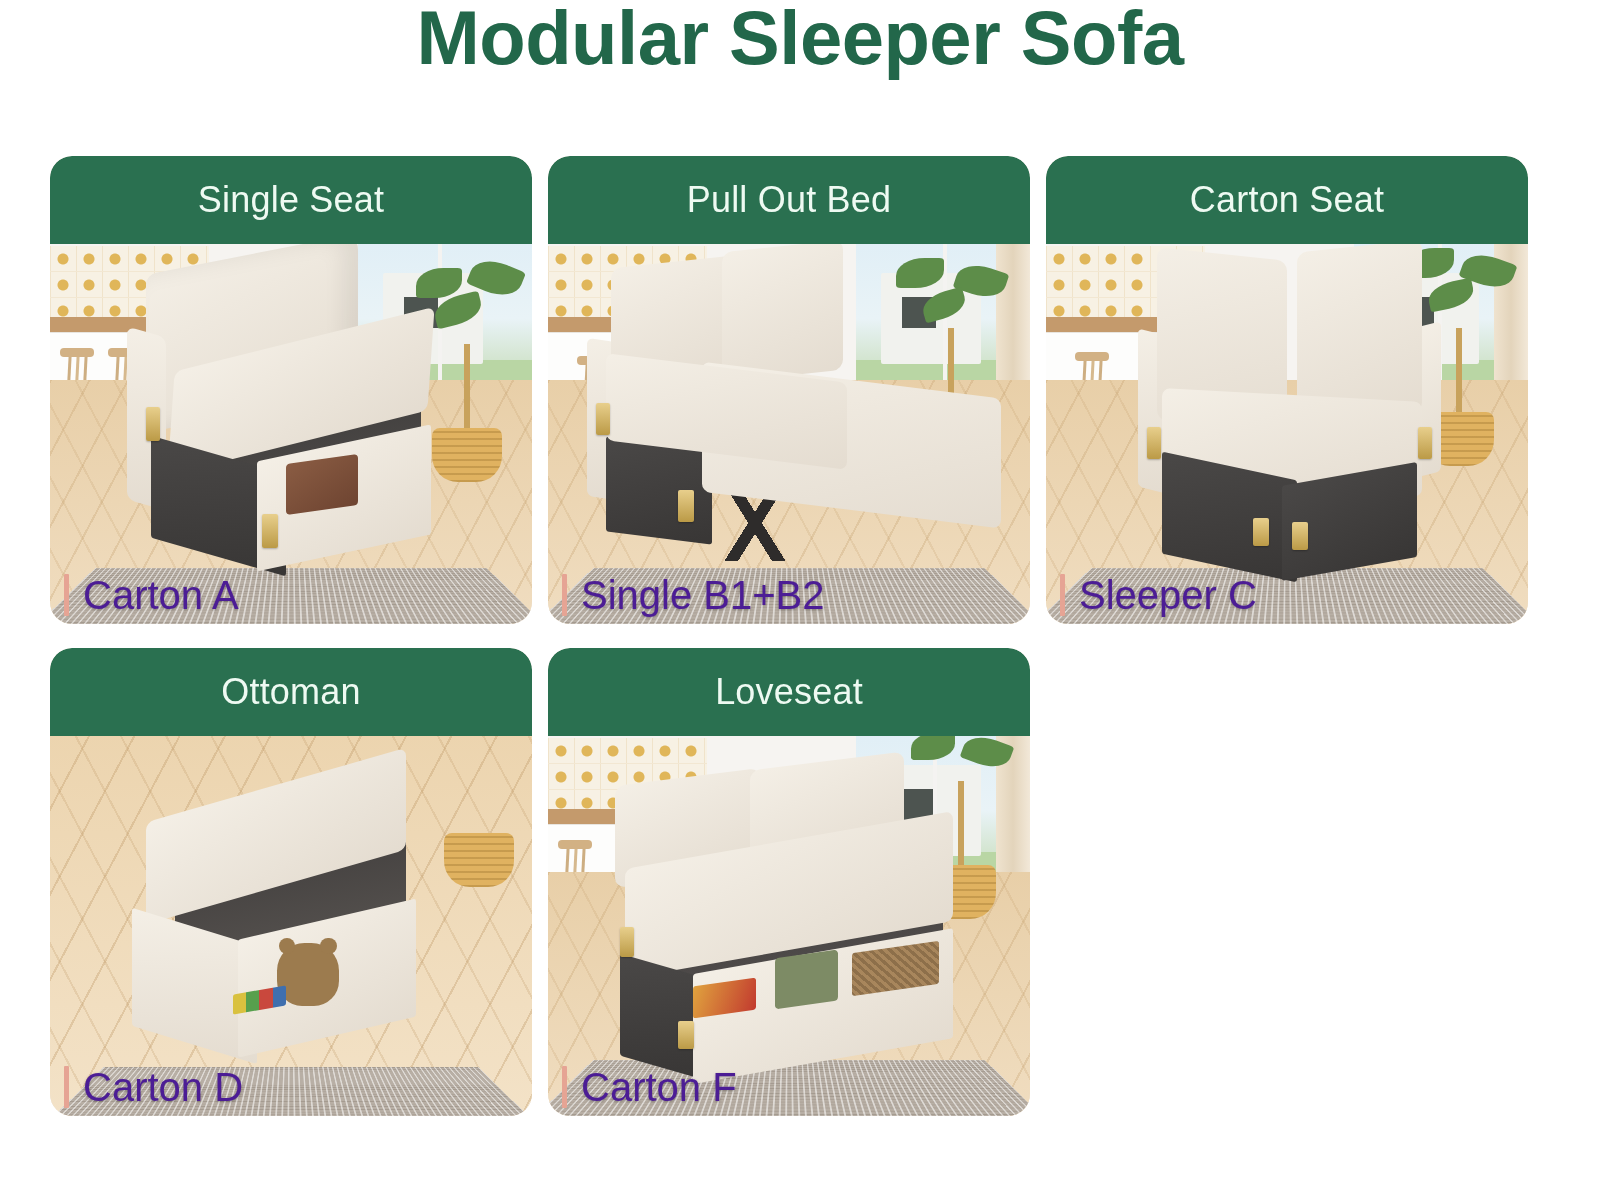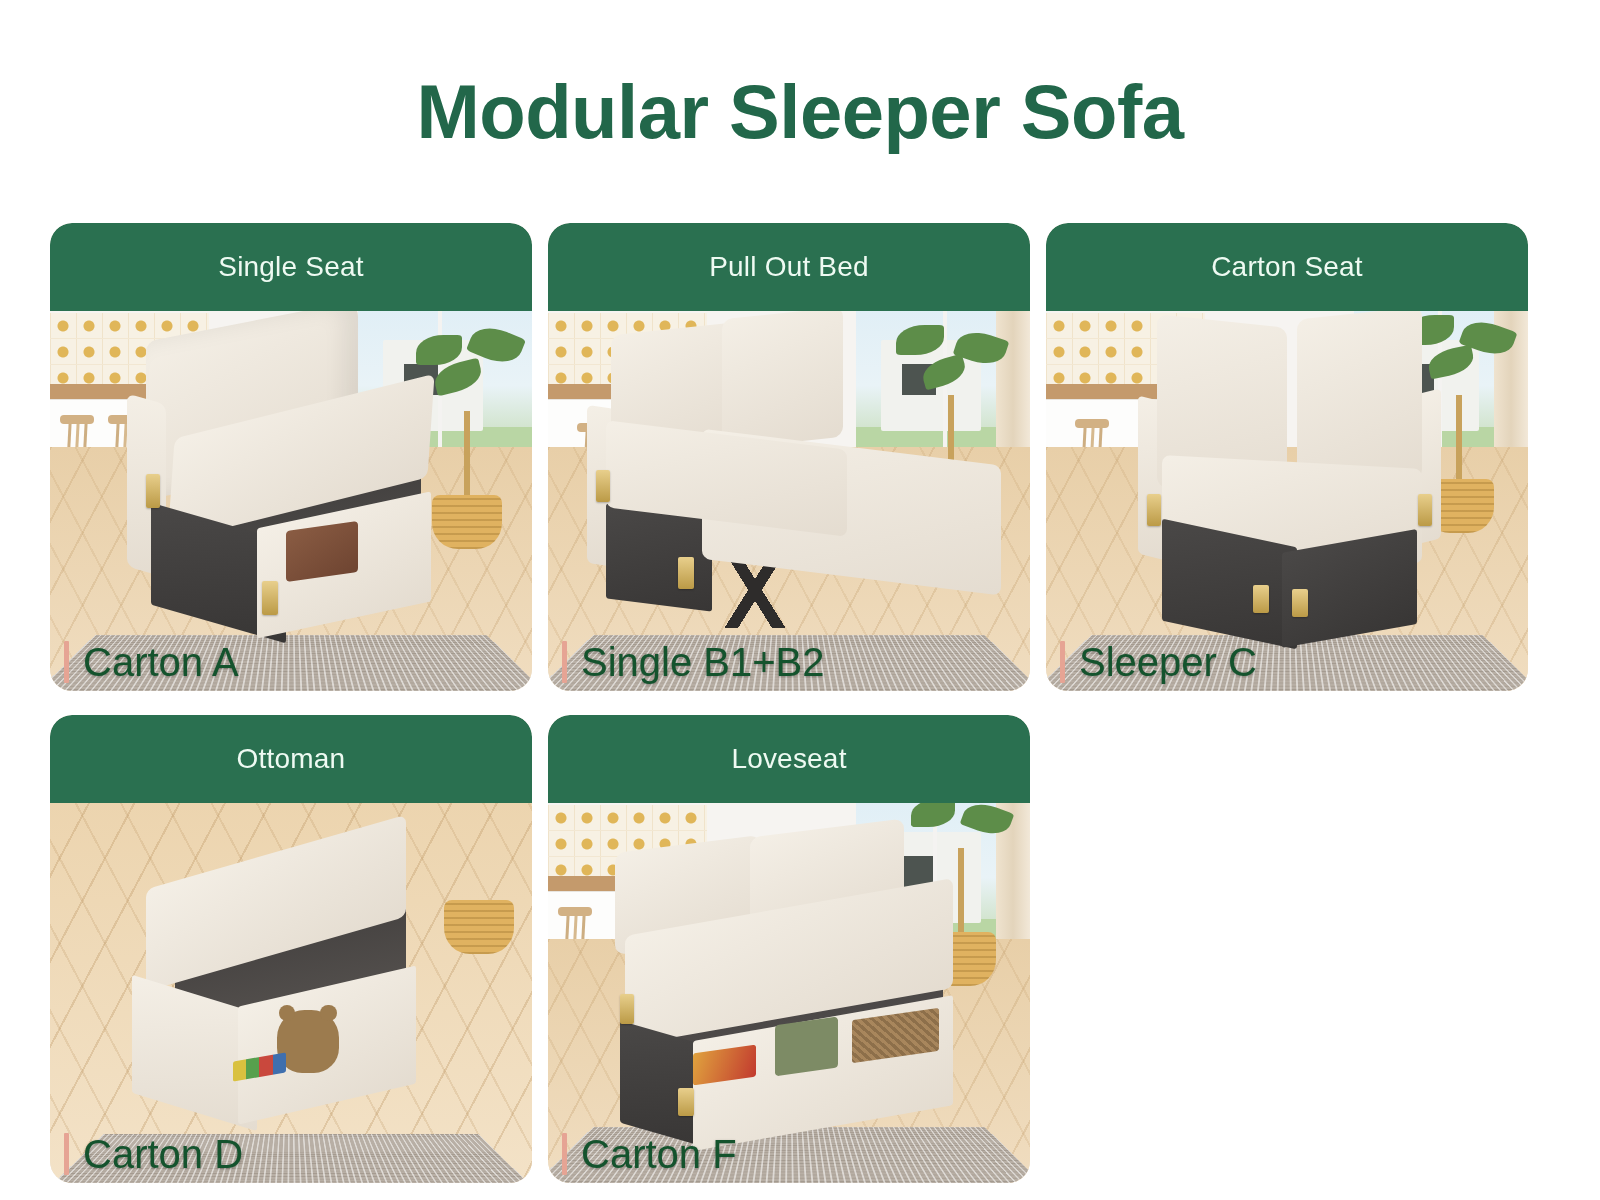--- a/index.html
+++ b/index.html
@@ -6,22 +6,22 @@
   body {
     width:1600px; height:1200px;
     background:#ffffff;
     font-family:"Liberation Sans", sans-serif;
     overflow:hidden;
   }
   .page { width:1600px; height:1200px; position:relative; }
 
   
   .title-bar {
-    height:223px;
-    display:flex; align-items:center; justify-content:center;
+    height:156px;
+    display:flex; align-items:flex-start; justify-content:center;
   }
   .page-title {
     font-size:76px;
     font-weight:bold;
     color:#22674a;
     letter-spacing:-0.5px;
     line-height:1;
   }
 
   
@@ -45,21 +45,21 @@
   .card-header {
     position:absolute; top:0; left:0; right:0;
     height:88px;
     background:#2a7050;
     border-radius:22px 22px 0 0;
     display:flex; align-items:center; justify-content:center;
     z-index:6;
   }
   .card-header-label {
     color:#eefaf2;
-    font-size:28px;
+    font-size:36px;
     line-height:1;
     letter-spacing:0.2px;
   }
 
   
   .photo {
     position:absolute;
     top:74px; left:0; right:0; bottom:0;
     overflow:hidden;
   }
@@ -70,21 +70,21 @@
     left:14px; bottom:8px;
     display:flex; align-items:center; gap:14px;
     z-index:7;
   }
   .carton-bar {
     width:5px; height:42px;
     background:#e6a494;
     border-radius:1px;
   }
   .carton-label {
-    color:#14532d;
+    color:#4c1d95;
     font-size:40px;
     line-height:1;
     text-shadow:0 1px 3px rgba(0,0,0,.30);
   }
 
   
   .scene { position:absolute; inset:0; }
 
   
   .wall {

